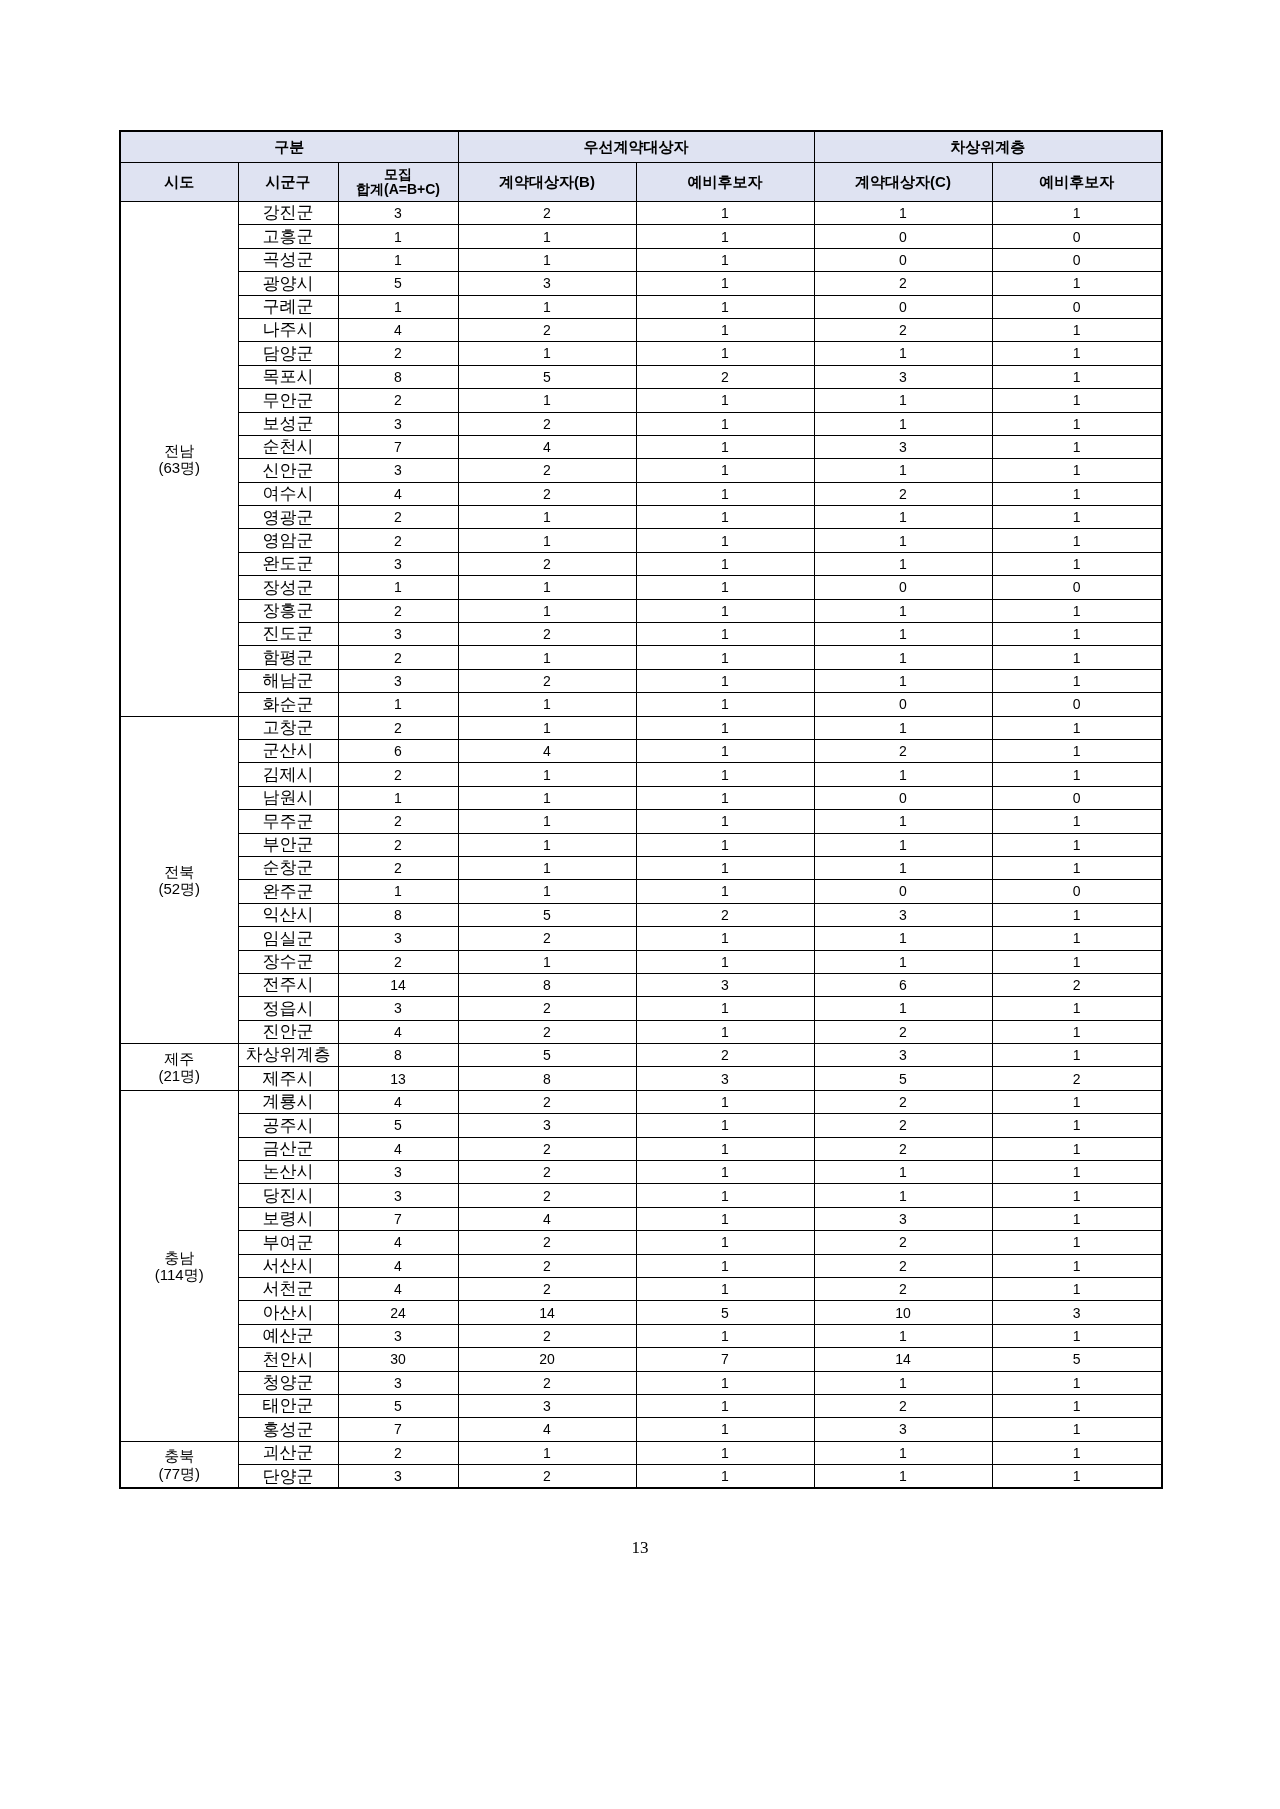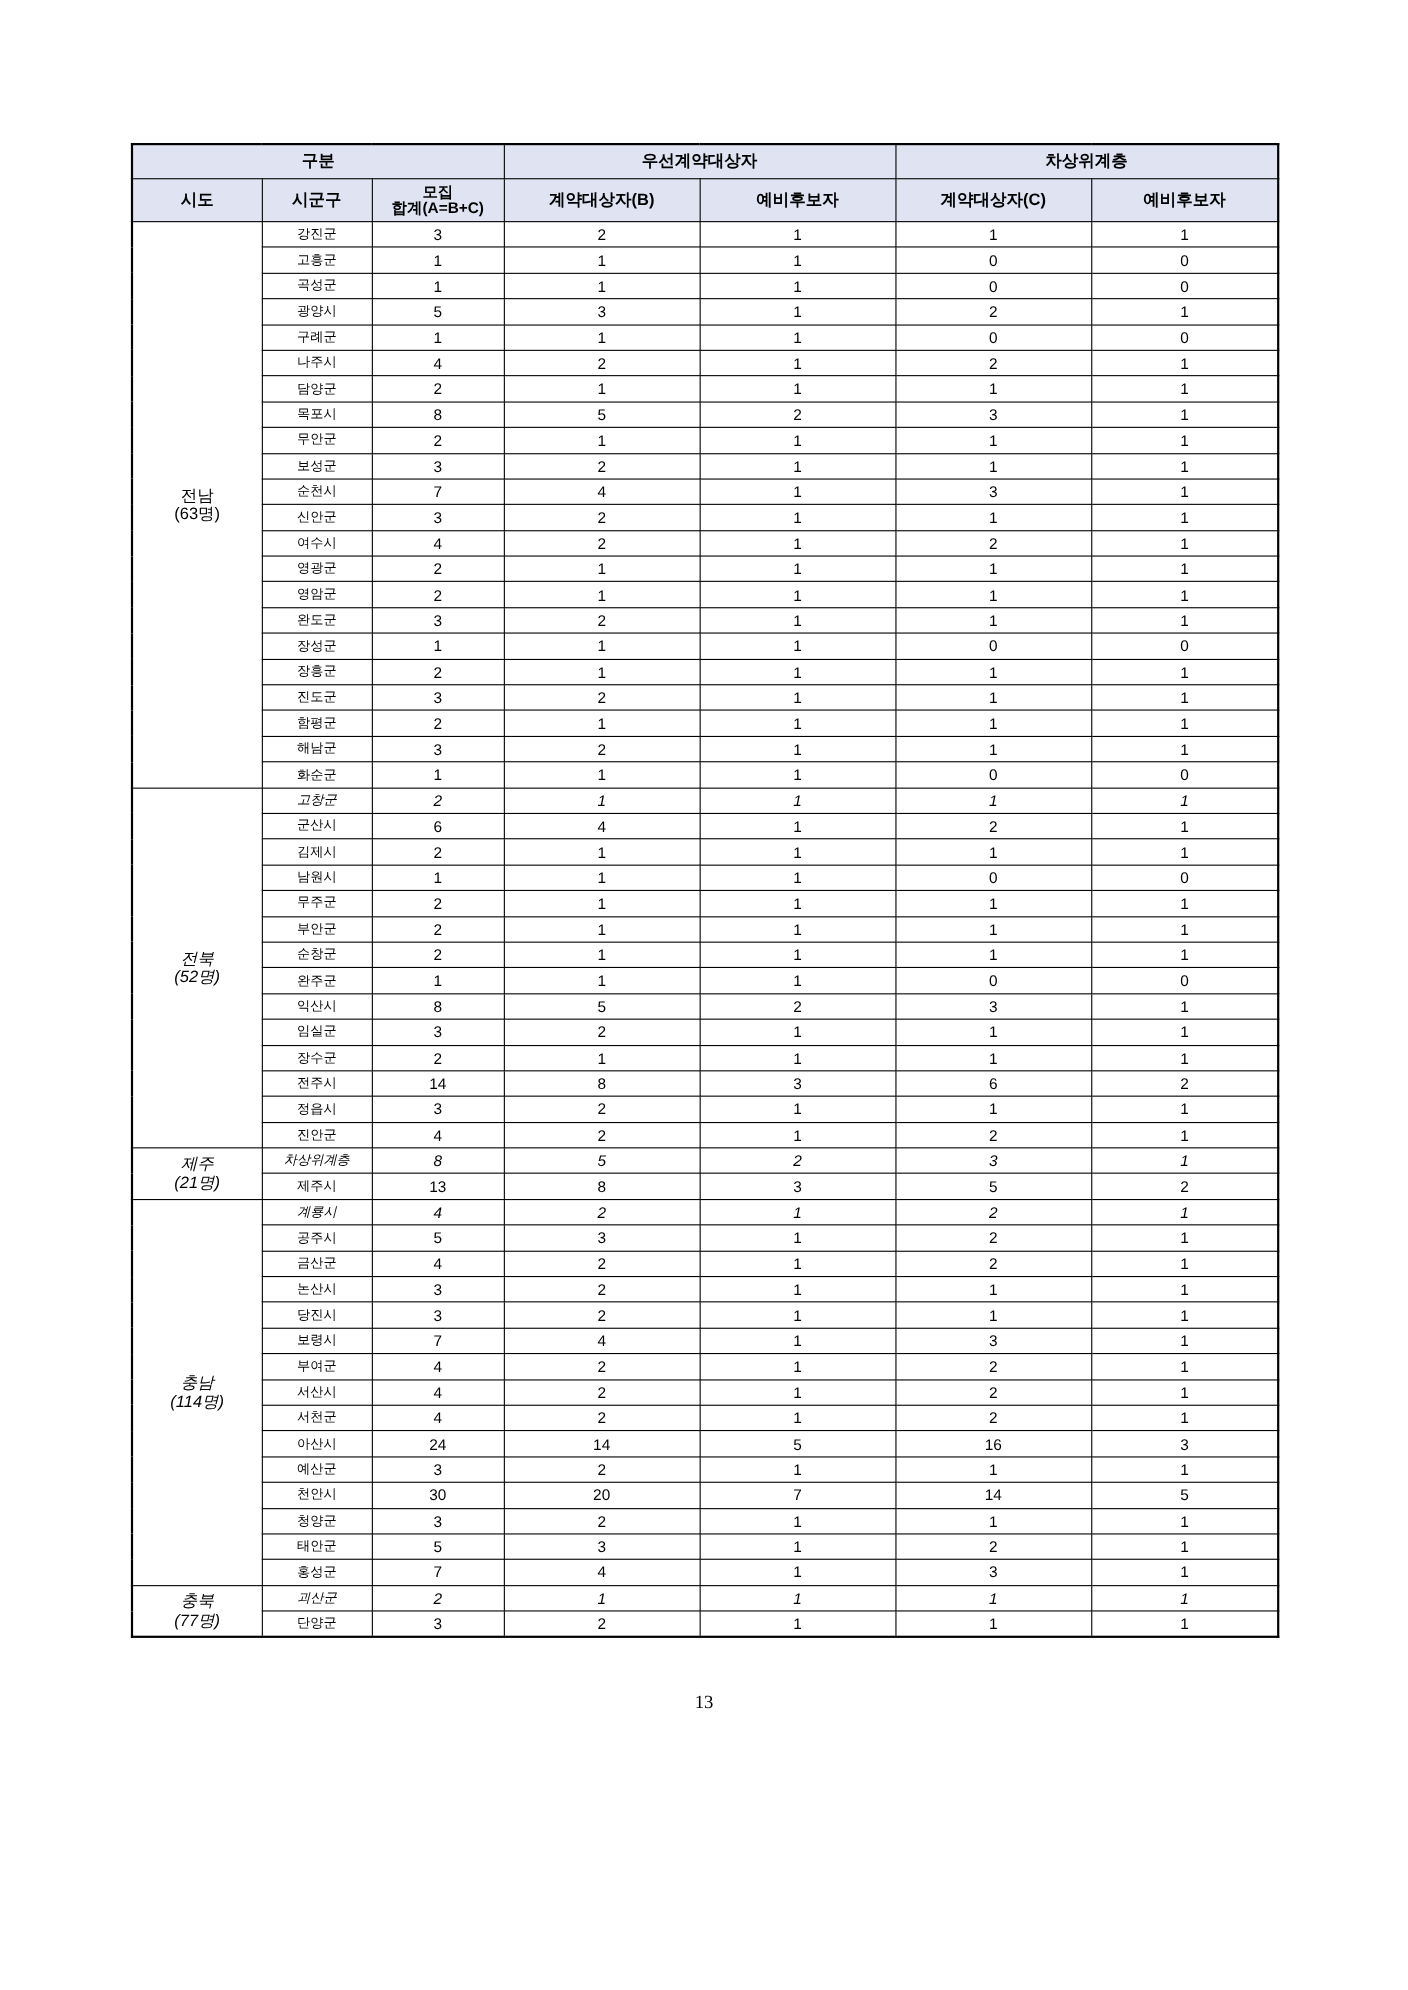--- a/index.html
+++ b/index.html
@@ -66,28 +66,27 @@
     font-size: 14px;
     font-weight: normal;
   }
   td.region {
     font-size: 15px;
     line-height: 1.18;
     border-top: 2px solid #000;
     border-bottom: 2px solid #000;
   }
   td.sgg {
-    font-size: 12px;
+    font-size: 17px;
   }
   .region-stack {
     display: block;
   }
   .sep-top td {
     border-top: 2px solid #000000;
-    font-style: italic;
   }
   colgroup col.c-sido { width: 118px; }
   colgroup col.c-sgg  { width: 100px; }
   colgroup col.c-sum  { width: 120px; }
   colgroup col.c-b    { width: 178px; }
   colgroup col.c-bp   { width: 178px; }
   colgroup col.c-c    { width: 178px; }
   colgroup col.c-cp   { width: 170px; }
   .page-number {
     position: absolute;
@@ -524,21 +523,21 @@
             <td>2</td>
             <td>1</td>
             <td>2</td>
             <td>1</td>
           </tr>
           <tr>
             <td class="sgg">아산시</td>
             <td>24</td>
             <td>14</td>
             <td>5</td>
-            <td>16</td>
+            <td>10</td>
             <td>3</td>
           </tr>
           <tr>
             <td class="sgg">예산군</td>
             <td>3</td>
             <td>2</td>
             <td>1</td>
             <td>1</td>
             <td>1</td>
           </tr>

